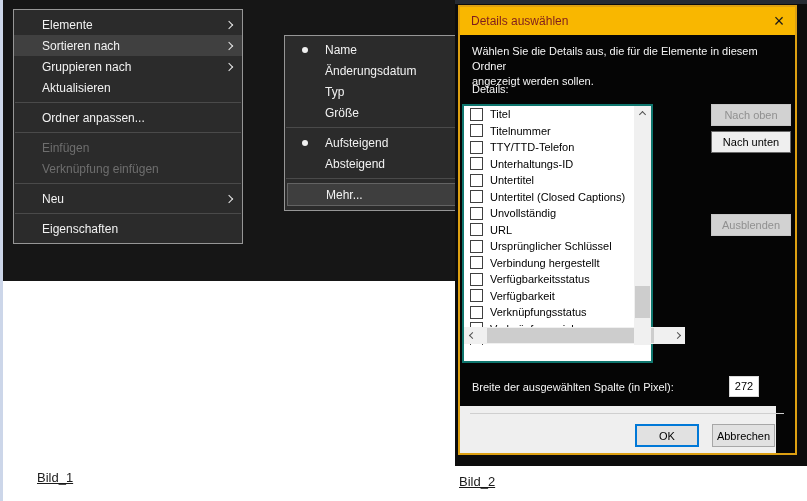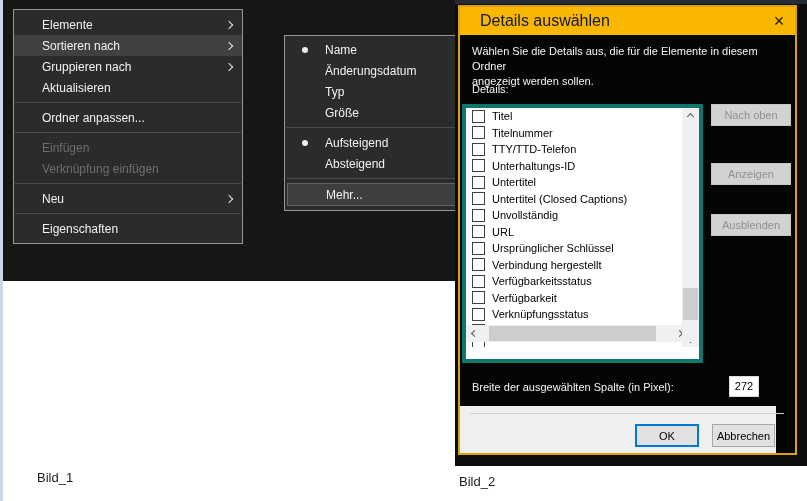--- a/index.html
+++ b/index.html
@@ -3,48 +3,48 @@
 <meta charset="utf-8">
 <style>
   * { margin:0; padding:0; box-sizing:border-box; }
   html,body { width:807px; height:501px; }
   body { font-family:"Liberation Sans", sans-serif; background:#ffffff; position:relative; overflow:hidden; }
 
   .left-strip { position:absolute; left:0; top:0; width:3px; height:501px; background:#ccd6e9; }
 
   
   .shot1 { position:absolute; left:3px; top:0; width:452px; height:281px; background:#161616; }
-  .caption { position:absolute; font-size:13px; color:#1b1b1b; }
+  .caption { position:absolute; font-size:13px; color:#1b1b1b;text-decoration:underline; }
   .caption1 { left:37px; top:470px; }
   .caption2 { left:459px; top:474px; }
 
   .menu1 { position:absolute; left:10px; top:9px; width:230px; background:#2b2b2b; border:1px solid #969696; padding:4px 0; }
   .submenu { position:absolute; left:237px; top:35px; width:206px; background:#2b2b2b; border:1px solid #969696; padding:3px 0 4px 0;margin-left:44px; }
   .mrow { height:21px; display:flex; align-items:center; padding:0 10px 0 28px; color:#f2f2f2; font-size:12px; position:relative; }
   .mrow .mlabel { flex:1; white-space:nowrap; }
   .mrow.hl { background:#404040; }
   .mrow.disabled { color:#6e6e6e; }
   .msep { border-top:1px solid #4a4a4a; margin:4px 1px; height:0; }
   .chev { width:6px; height:6px; border:solid #e8e8e8; border-width:1.5px 1.5px 0 0; transform:rotate(45deg); display:inline-block; }
   .srow { padding-left:40px; }
   .bullet { position:absolute; left:17px; top:8px; width:6px; height:6px; border-radius:50%; background:#f0f0f0; }
   .mrow.hlbox { background:#3e3e3e; border:1px solid #636363; margin:0 2px; padding-left:38px; height:23px; }
 
   
   .shot2 { position:absolute; left:455px; top:0; width:352px; height:466px; background:#0c0c0c; }
   .topstrip { position:absolute; left:0; top:0; width:352px; height:4px; background:#262b33; }
   .dialog { position:absolute; left:3px; top:5px; width:339px; height:450px; border:2px solid #dda012; background:#050505; }
   .titlebar { position:absolute; left:0; top:0; width:335px; height:28px; background:#f9b700; display:flex; align-items:center; }
-  .titlebar .ttl { flex:1; font-size:16px; color:#0f172a; padding-left:20px; }
+  .titlebar .ttl { flex:1; font-size:12px; color:#7f1d1d; padding-left:11px; }
   .closebtn { width:32px; height:28px; display:flex; align-items:center; justify-content:center; font-size:18px; color:#1a1a1a; }
 
   .intro { position:absolute; left:12px; top:37px; width:322px; font-size:11px; color:#f5f5f5; line-height:15px; }
   .details-lbl { position:absolute; left:12px; top:76px; font-size:11px; color:#f5f5f5; }
 
-  .listbox { position:absolute; left:2px; top:97px; width:241px; height:259px; background:#ffffff; border:4px solid #0f766e; }
+  .listbox { position:absolute; left:2px; top:97px; width:191px; height:259px; background:#ffffff; border:2px solid #0f766e; }
   .items { position:absolute; left:0; top:0; width:221px; height:239px; overflow:hidden; }
   .lrow { height:16.5px; display:flex; align-items:center; padding-left:6px; font-size:11px; color:#000; }
   .cb { width:13px; height:13px; border:1px solid #404040; background:#fff; margin-right:7px; flex:none; }
 
   .vscroll { position:absolute; right:0; top:0; width:17px; height:239px; background:#f0f0f0; }
   .hscroll { position:absolute; left:0; bottom:17px; width:221px; height:17px; background:#f0f0f0; }
   .corner { position:absolute; right:0; bottom:17px; width:17px; height:17px; background:#f0f0f0; }
   .sb-arrow { position:absolute; width:17px; height:16px; display:flex; align-items:center; justify-content:center; }
   .sb-chev { width:5px; height:5px; border:solid #505050; border-width:1px 1px 0 0; display:inline-block; }
   .up { transform:rotate(-45deg); } .down { transform:rotate(135deg); }
@@ -229,21 +229,21 @@
           </div>
         <div class="hthumb"></div>
         <div class="sb-arrow" style="right:0;top:0;height:17px;width:16px;">
             <span class="sb-chev right"></span>
           </div>
       </div>
       <div class="corner"></div>
     </div>
 
     <div class="sidebtn off" style="top:97px;">Nach oben</div>
-    <div class="sidebtn off" style="top:156px;">Anzeigen</div>
+    <div class="sidebtn on" style="top:124px;">Nach unten</div>
     <div class="sidebtn off" style="top:183px;margin-top:24px;">Ausblenden</div>
 
     <div class="width-lbl">Breite der ausgewählten Spalte (in Pixel):</div>
     <div class="width-input">272</div>
 
     <div class="footer">
       <div class="fsep"></div>
       <div class="btn ok">OK</div>
       <div class="btn cancel">Abbrechen</div>
     </div>

